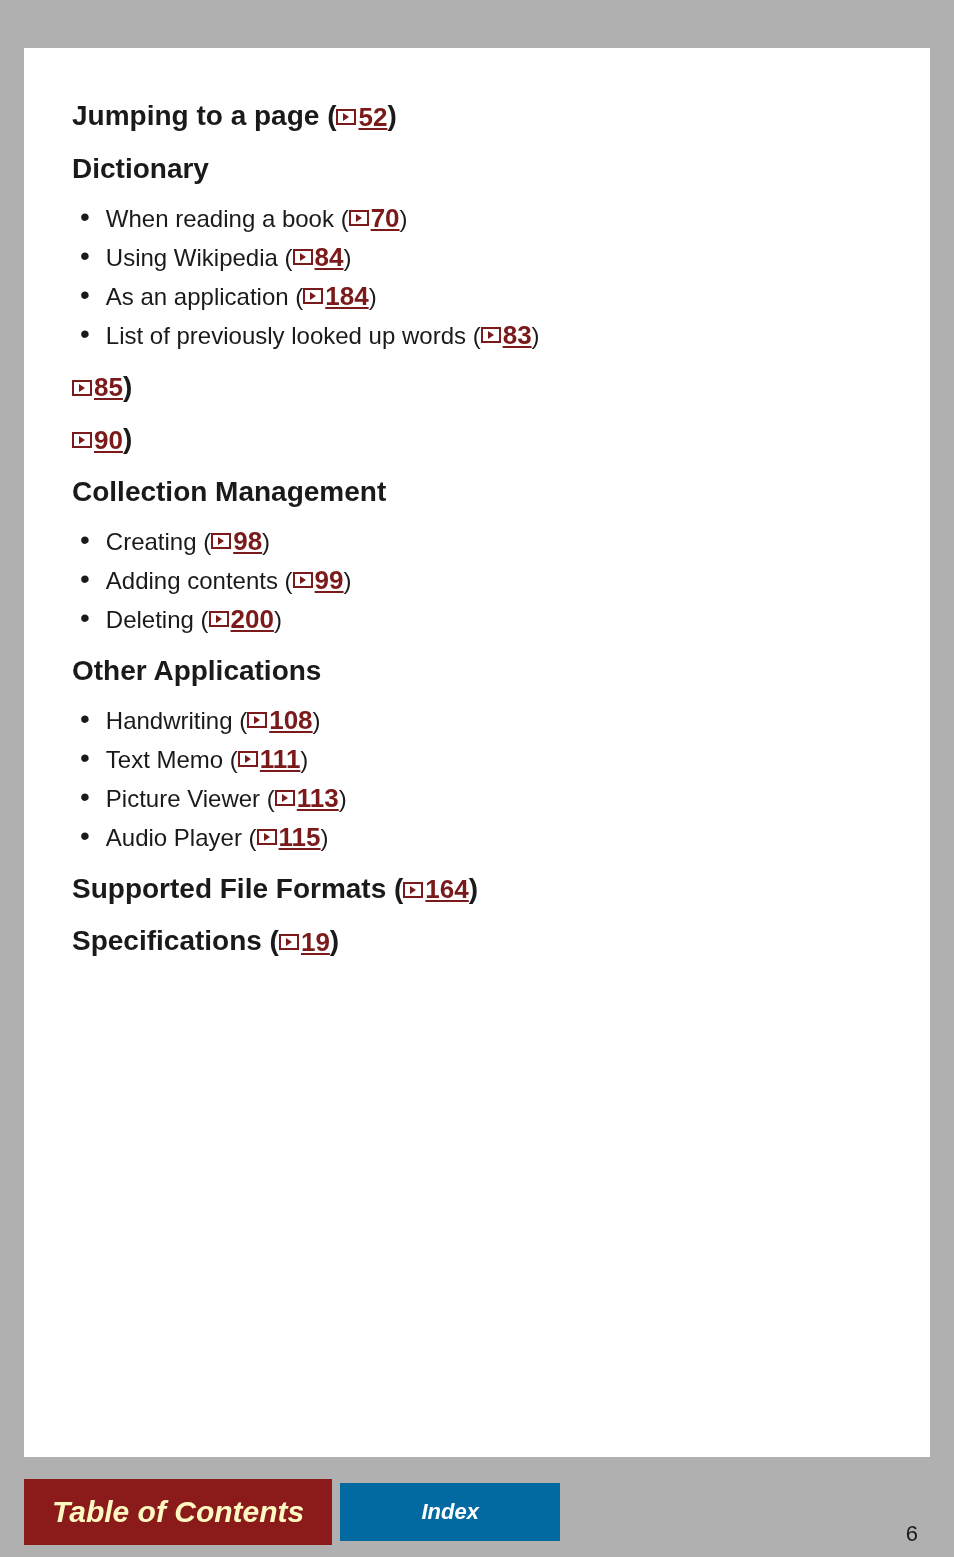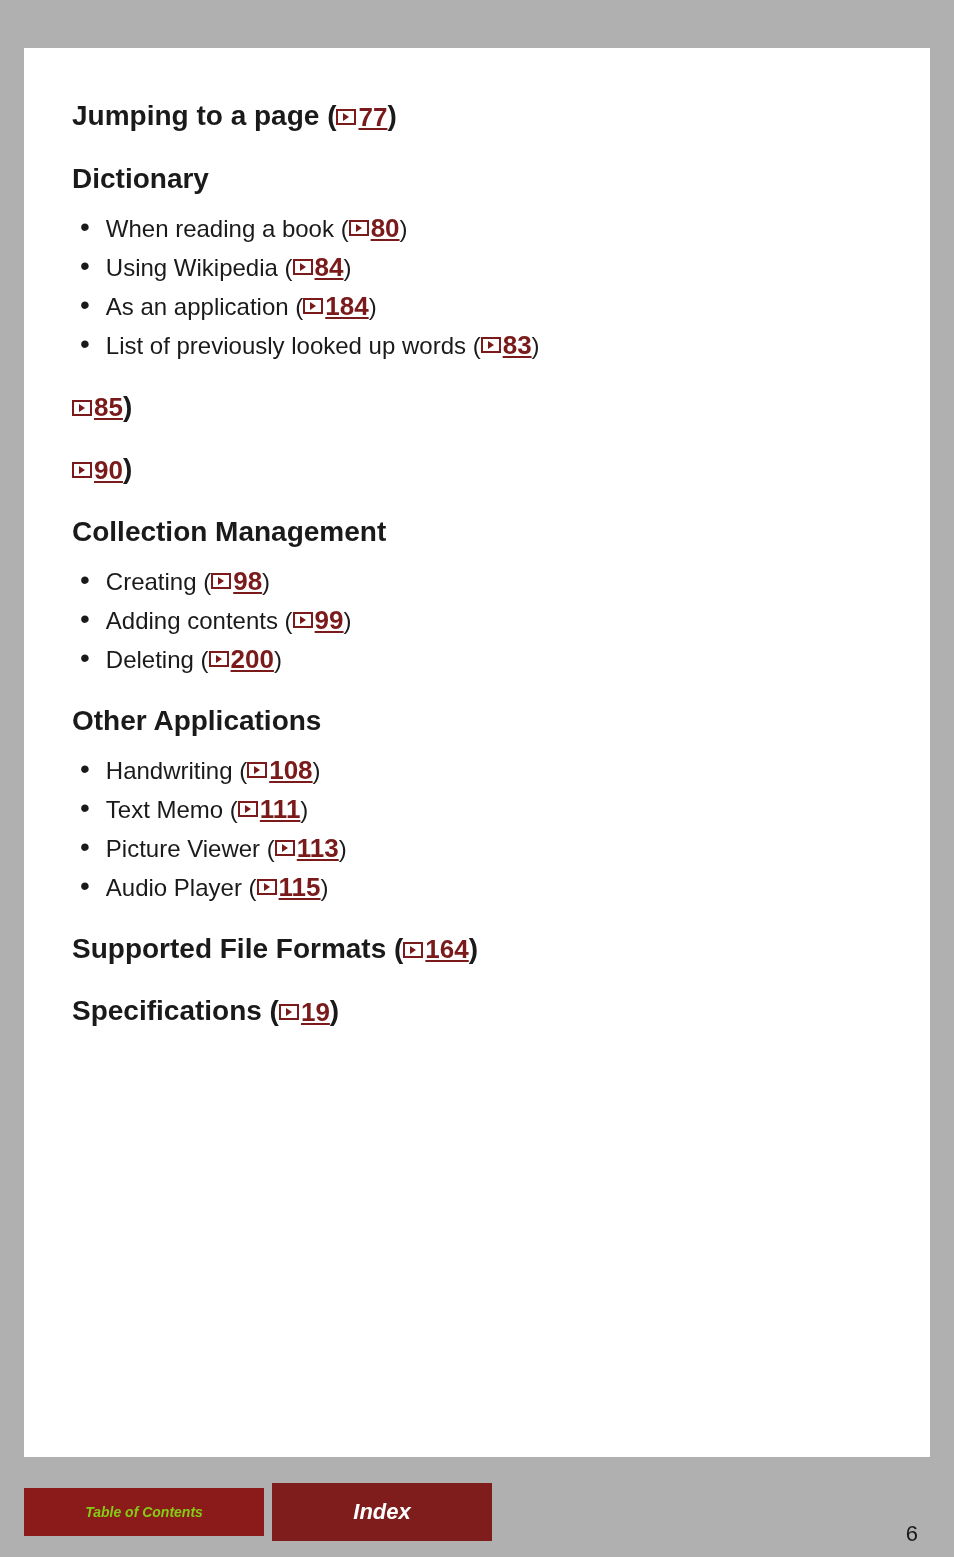--- a/index.html
+++ b/index.html
@@ -24,21 +24,21 @@
 
     .content-area {
       width: 100%;
     }
 
     .section-heading {
       font-size: 28px;
       font-weight: 900;
       color: #1a1a1a;
       margin-bottom: 18px;
-      margin-top: 30px;
+      margin-top: 20px;
       font-style: normal;
     }
 
     .section-heading:first-child {
       margin-top: 12px;
     }
 
     .bullet-list {
       list-style: none;
       margin-bottom: 10px;
@@ -106,32 +106,32 @@
       height: 90px;
       background: #b0b0b0;
       display: flex;
       align-items: center;
       padding: 0 24px;
       gap: 8px;
     }
 
     .toc-button {
       background: #8b1a1a;
-      color: #84cc16;
-      font-size: 14px;
+      color: #fef9c3;
+      font-size: 30px;
       font-style: italic;
       font-weight: bold;
       padding: 16px 28px;
       border: none;
       cursor: pointer;
       min-width: 240px;
     }
 
     .index-button {
-      background: #7f1d1d;
+      background: #0369a1;
       color: #ffffff;
       font-size: 22px;
       font-style: italic;
       font-weight: bold;
       padding: 16px 28px;
       border: none;
       cursor: pointer;
       min-width: 220px;
     }
 
@@ -145,33 +145,33 @@
   </style>
 </head>
 <body>
 
 <div class="page-wrapper">
   <div class="content-area">
 
     <div class="section-heading">
       <span>Jumping to a page (</span><span class="ref-box">
           <span class="ref-icon"></span>
-          <span class="ref-num">77</span>
+          <span class="ref-num">52</span>
         </span><span>)</span>
     </div>
 
     <div class="section-heading">
       <span>Dictionary</span>
     </div>
     <ul class="bullet-list">
       <li>
         <span class="bullet-dot">•</span>
         <span>When reading a book (<span class="ref-box">
               <span class="ref-icon"></span>
-              <span class="ref-num">80</span>
+              <span class="ref-num">70</span>
             </span>)</span>
       </li>
       <li>
         <span class="bullet-dot">•</span>
         <span>Using Wikipedia (<span class="ref-box">
               <span class="ref-icon"></span>
               <span class="ref-num">84</span>
             </span>)</span>
       </li>
       <li>

